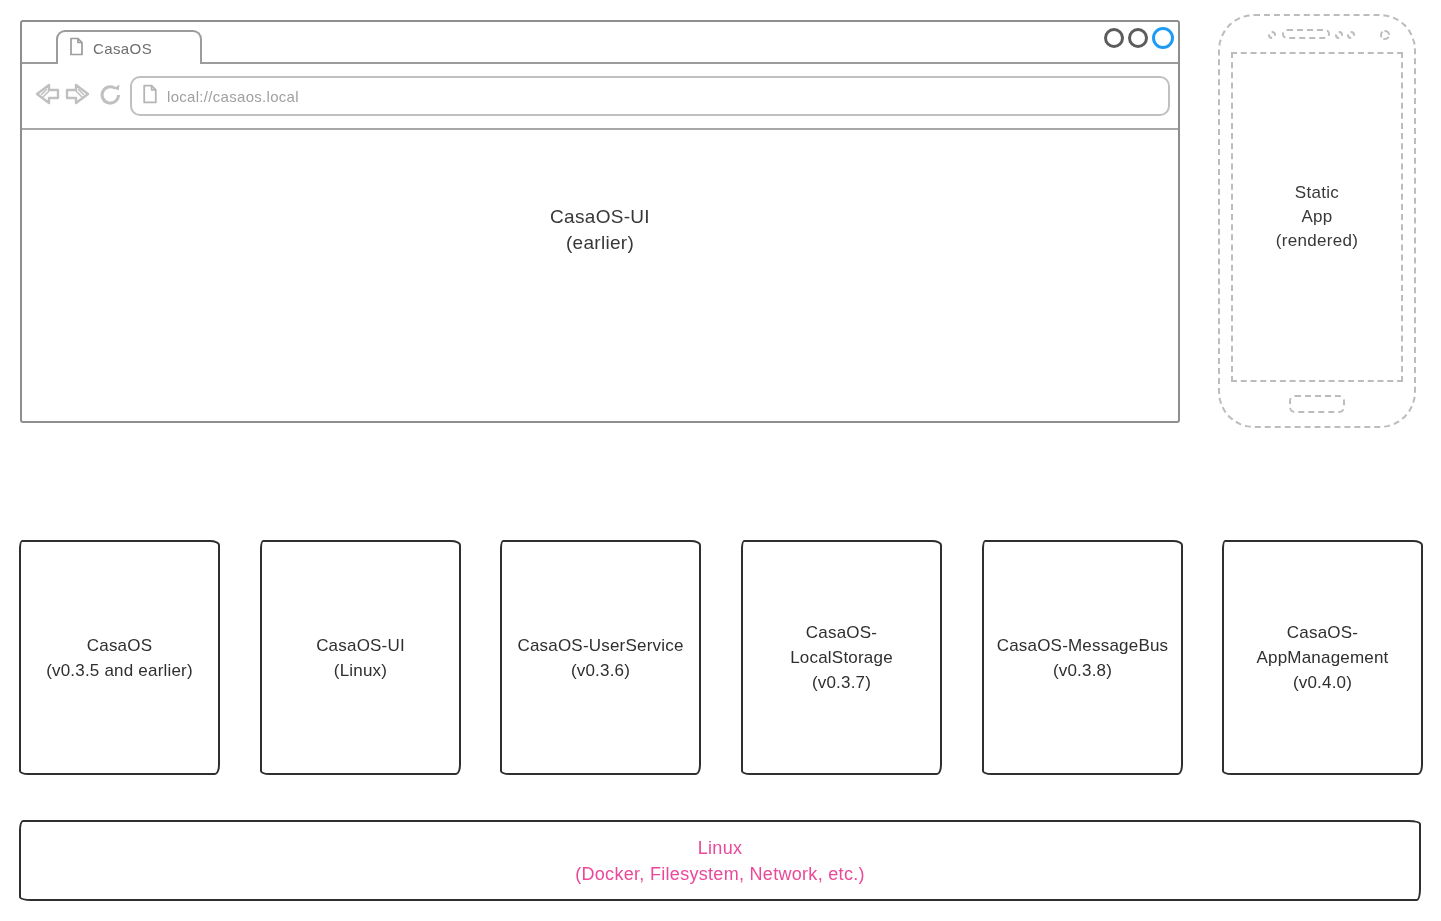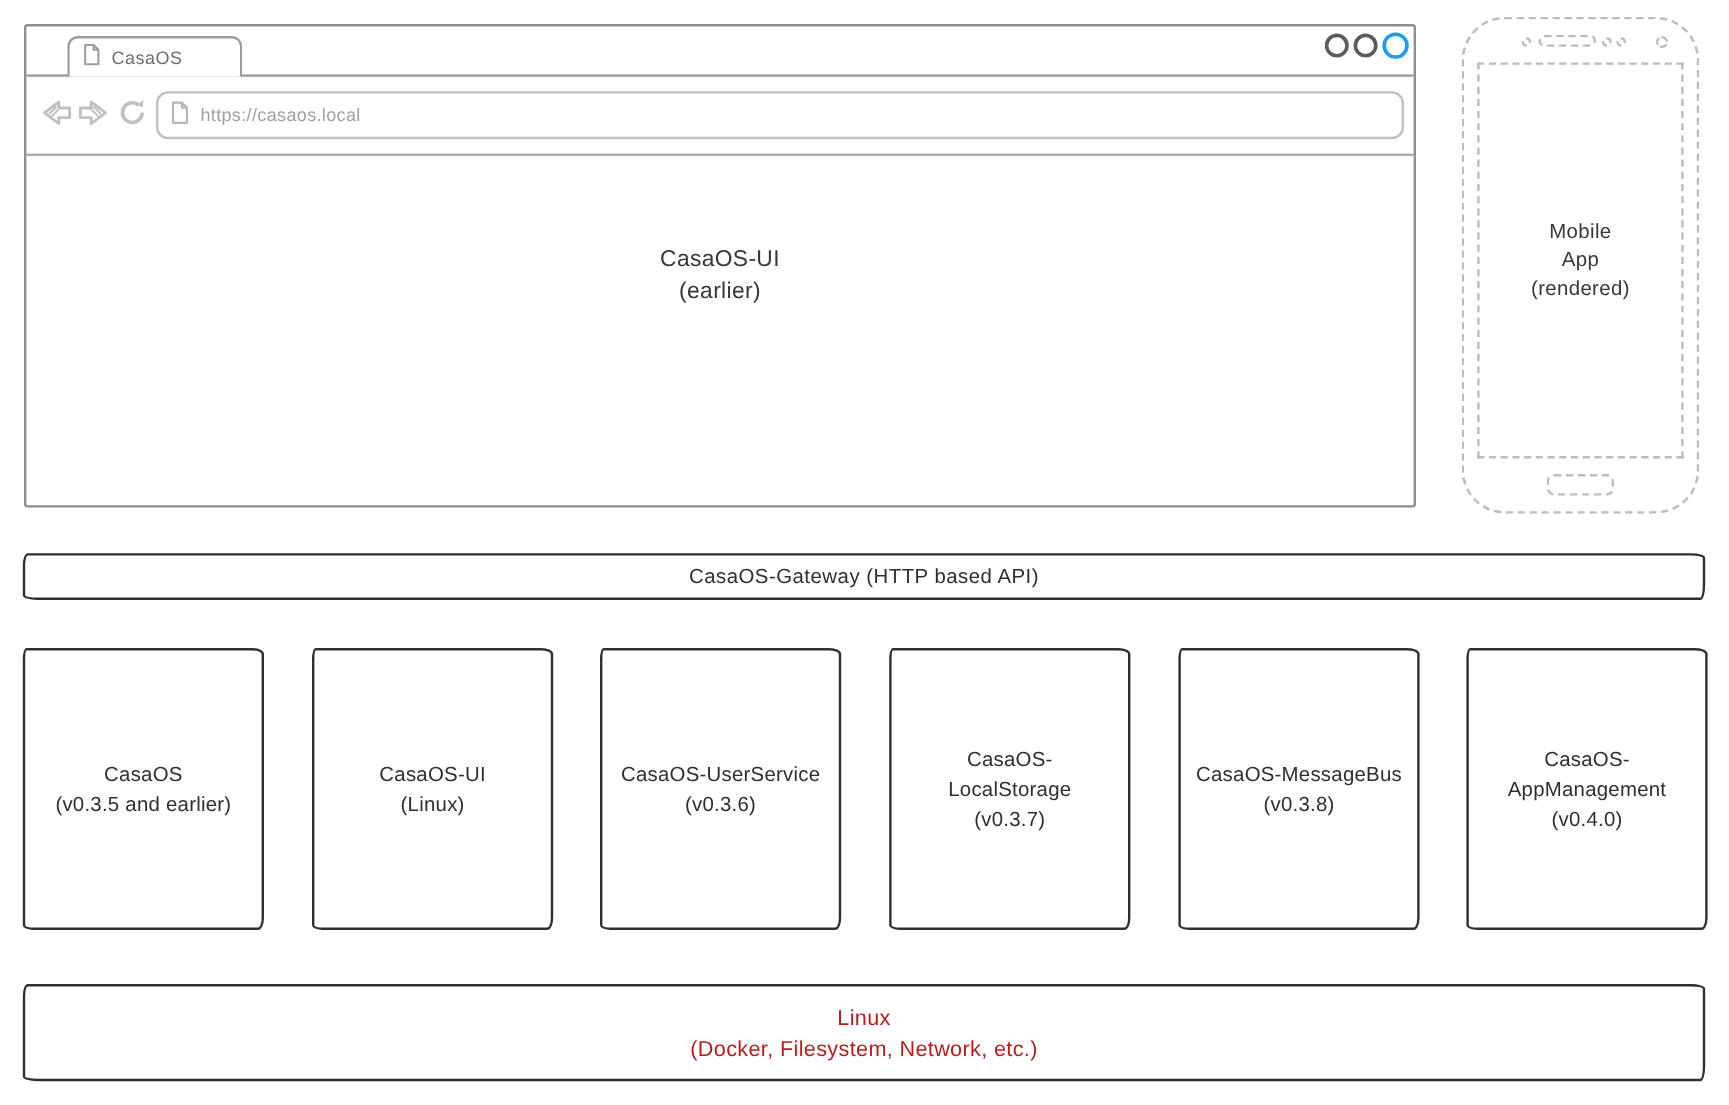--- a/index.html
+++ b/index.html
@@ -46,21 +46,21 @@
     border-radius:4px 12px 4px 12px / 10px 4px 12px 4px; }
   .gateway { position:absolute; left:19px; top:461px; width:1402px; height:39px;
     display:flex; align-items:center; justify-content:center;
     font-size:17px; color:#2f2f2f; letter-spacing:.4px; }
   .service-box { position:absolute; top:540px; width:201px; height:235px;
     display:flex; flex-direction:column; align-items:center; justify-content:center;
     text-align:center; font-size:17px; line-height:25px; color:#2f2f2f; letter-spacing:.2px;
     border-radius:3px 10px 5px 9px / 9px 5px 10px 4px; }
   .os-bar { position:absolute; left:19px; top:820px; width:1402px; height:81px;
     display:flex; flex-direction:column; align-items:center; justify-content:center;
-    text-align:center; font-size:18px; line-height:26px; color:#b91c1c; letter-spacing:.3px; }
+    text-align:center; font-size:18px; line-height:26px; color:#ec4899; letter-spacing:.3px; }
 </style>
 </head>
 <body>
 
 <div class="canvas">
 
   <div class="browser">
     <div class="tab-line"></div>
 
     <div class="tab">
@@ -101,53 +101,50 @@
         </span>
       </div>
 
       <div class="urlbar">
         <span>
           <svg width="16" height="20" viewBox="0 0 15 19">
             <path d="M2 1.5 h7 l4 4 v12 h-11 z" fill="none" stroke="#b5b5b5" stroke-width="1.7" stroke-linejoin="round"></path>
             <path d="M9 1.5 v4 h4" fill="none" stroke="#b5b5b5" stroke-width="1.7" stroke-linejoin="round"></path>
           </svg>
         </span>
-        <span class="url-text">https://casaos.local</span>
+        <span class="url-text">local://casaos.local</span>
       </div>
     </div>
 
     <div class="page-content">
       <div class="title-block">
         <div>CasaOS-UI</div>
         <div>(earlier)</div>
       </div>
     </div>
   </div>
 
   <div class="phone">
     <div class="phone-dot" style="left:48px; top:15px; width:8px; height:8px;"></div>
     <div class="phone-speaker"></div>
     <div class="phone-dot" style="left:115px; top:15px; width:8px; height:8px;"></div>
     <div class="phone-dot" style="left:127px; top:15px; width:8px; height:8px;"></div>
     <div class="phone-dot" style="left:160px; top:14px; width:10px; height:10px;"></div>
 
     <div class="phone-screen">
       <div class="label">
-        <div>Mobile</div>
+        <div>Static</div>
         <div>App</div>
         <div>(rendered)</div>
       </div>
     </div>
 
     <div class="phone-home"></div>
   </div>
 
-  <div class="gateway sketch">
-    <span>CasaOS-Gateway (HTTP based API)</span>
-  </div>
 
   <div class="service-box sketch" style="left:19px;">
     <div>CasaOS</div>
     <div>(v0.3.5 and earlier)</div>
   </div>
 
   <div class="service-box sketch" style="left:260px;">
     <div>CasaOS-UI</div>
     <div>(Linux)</div>
   </div>

